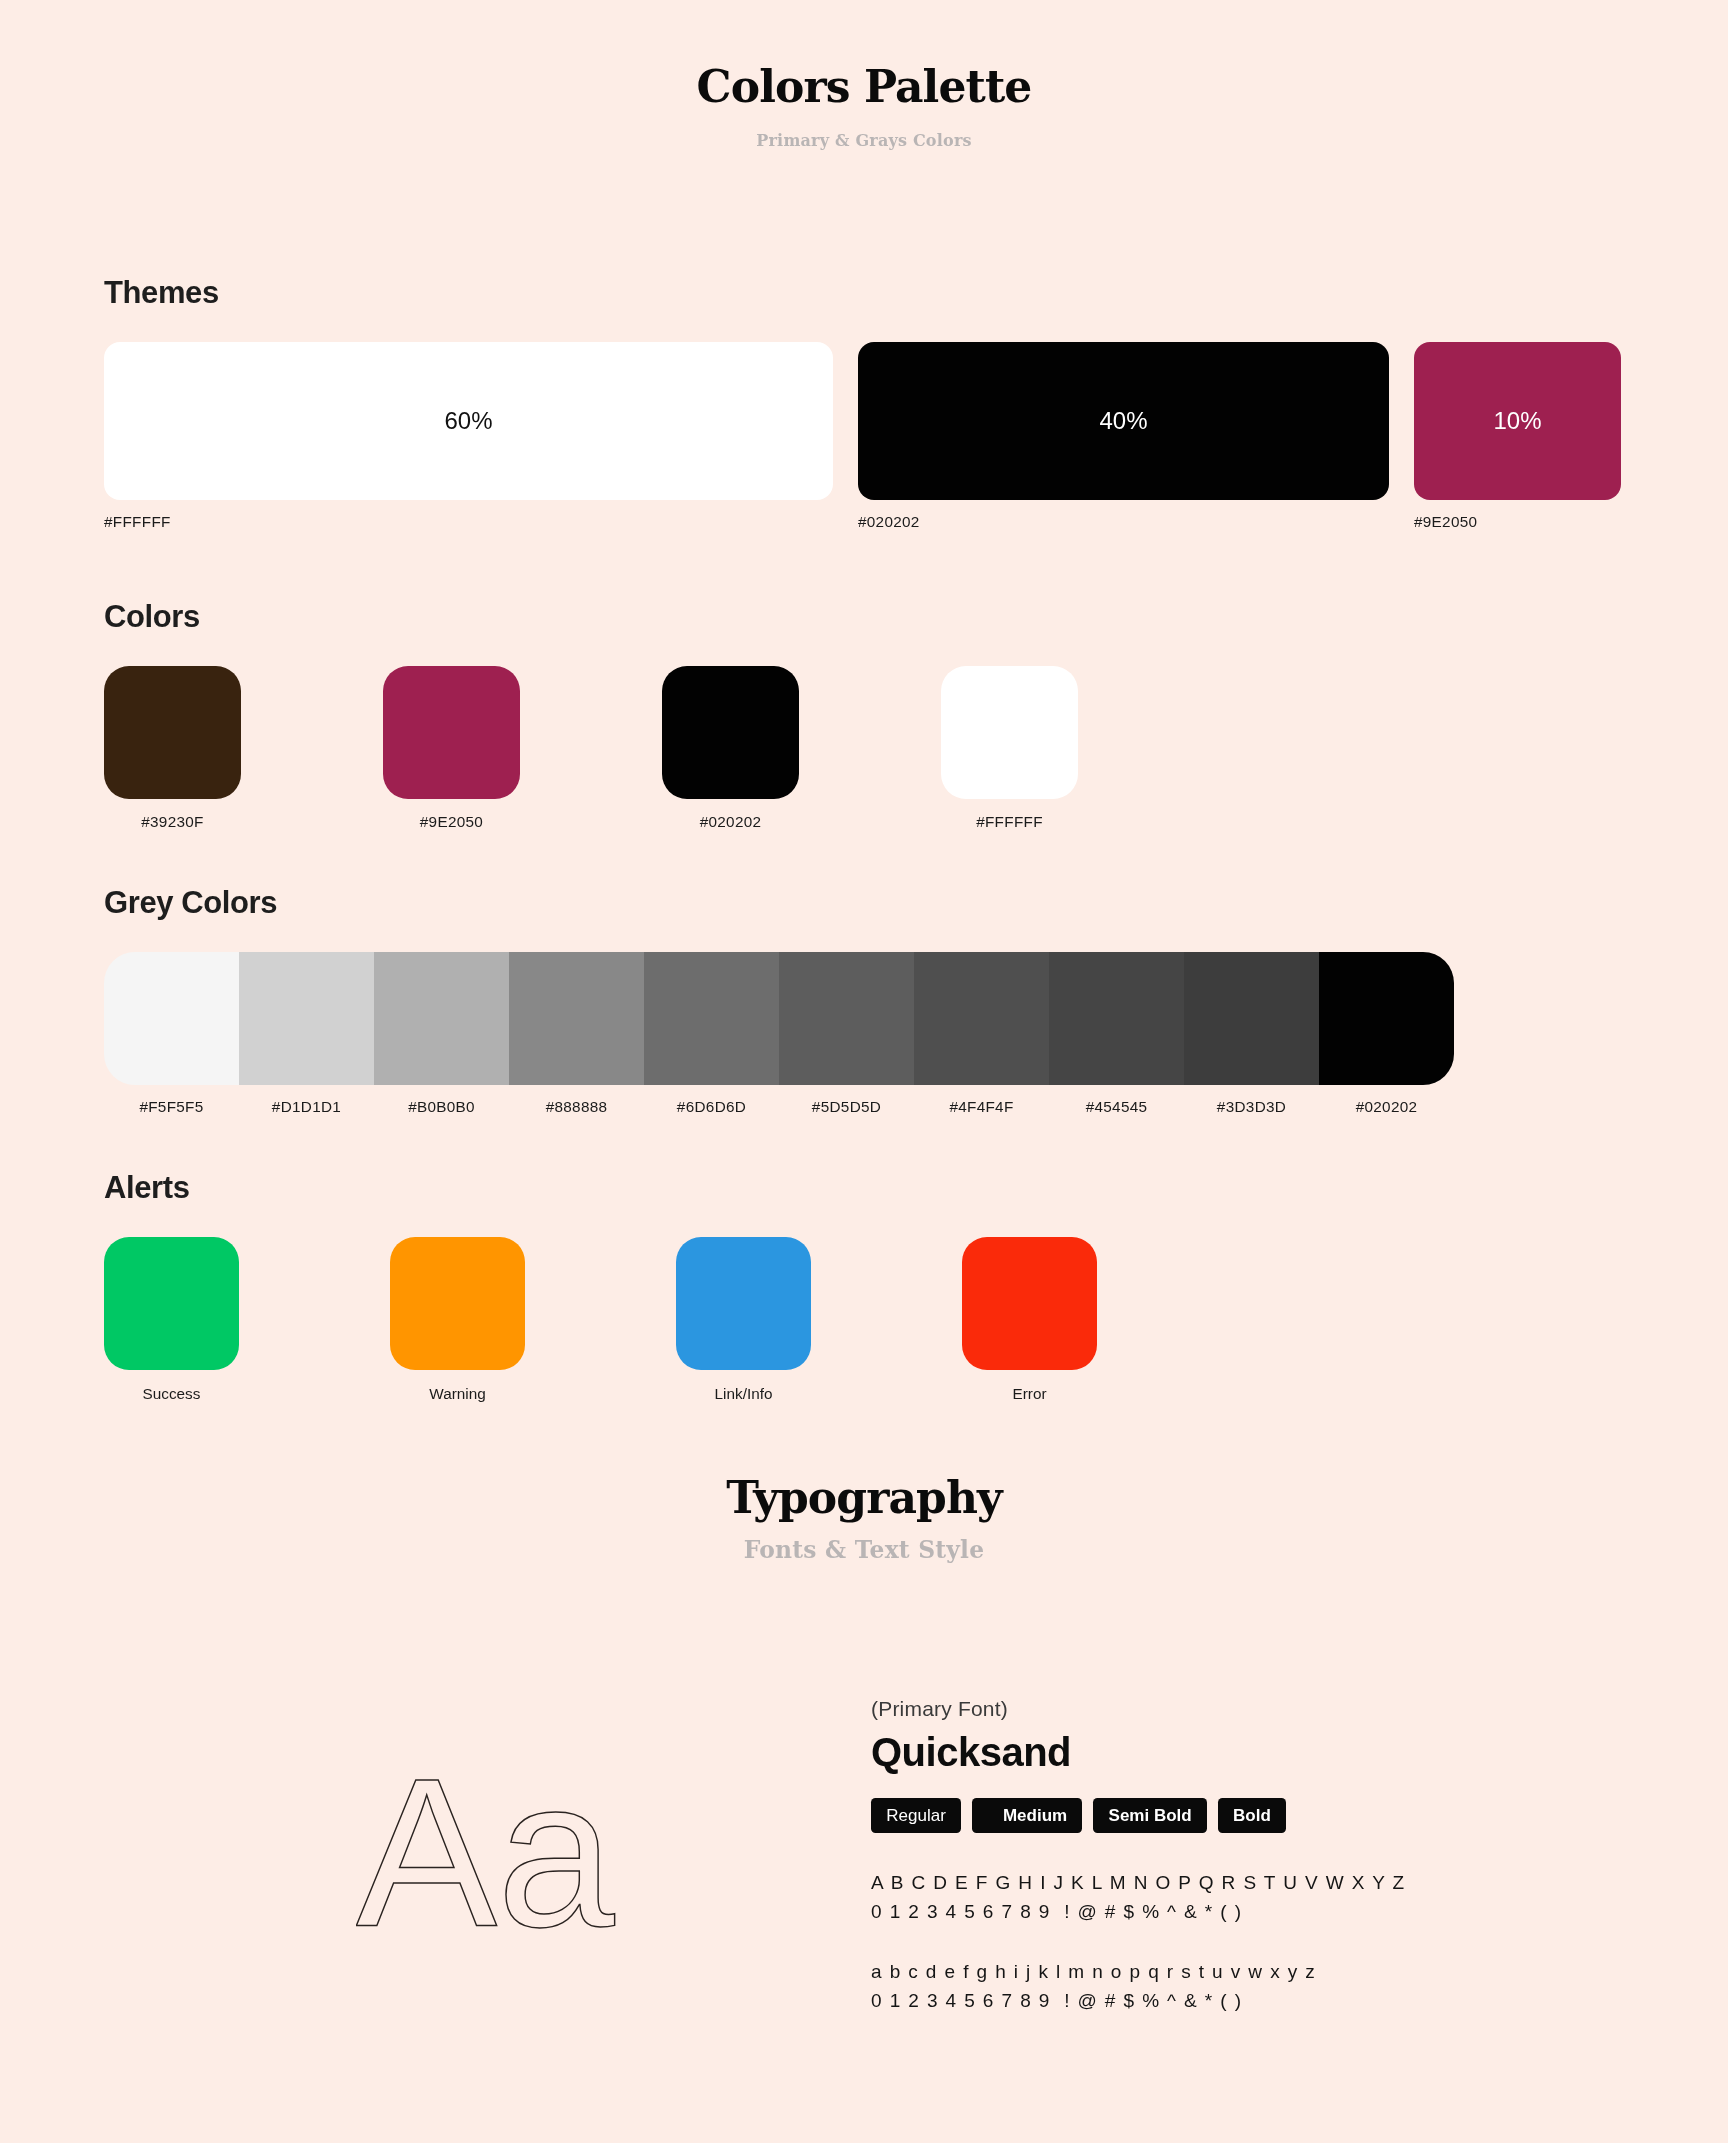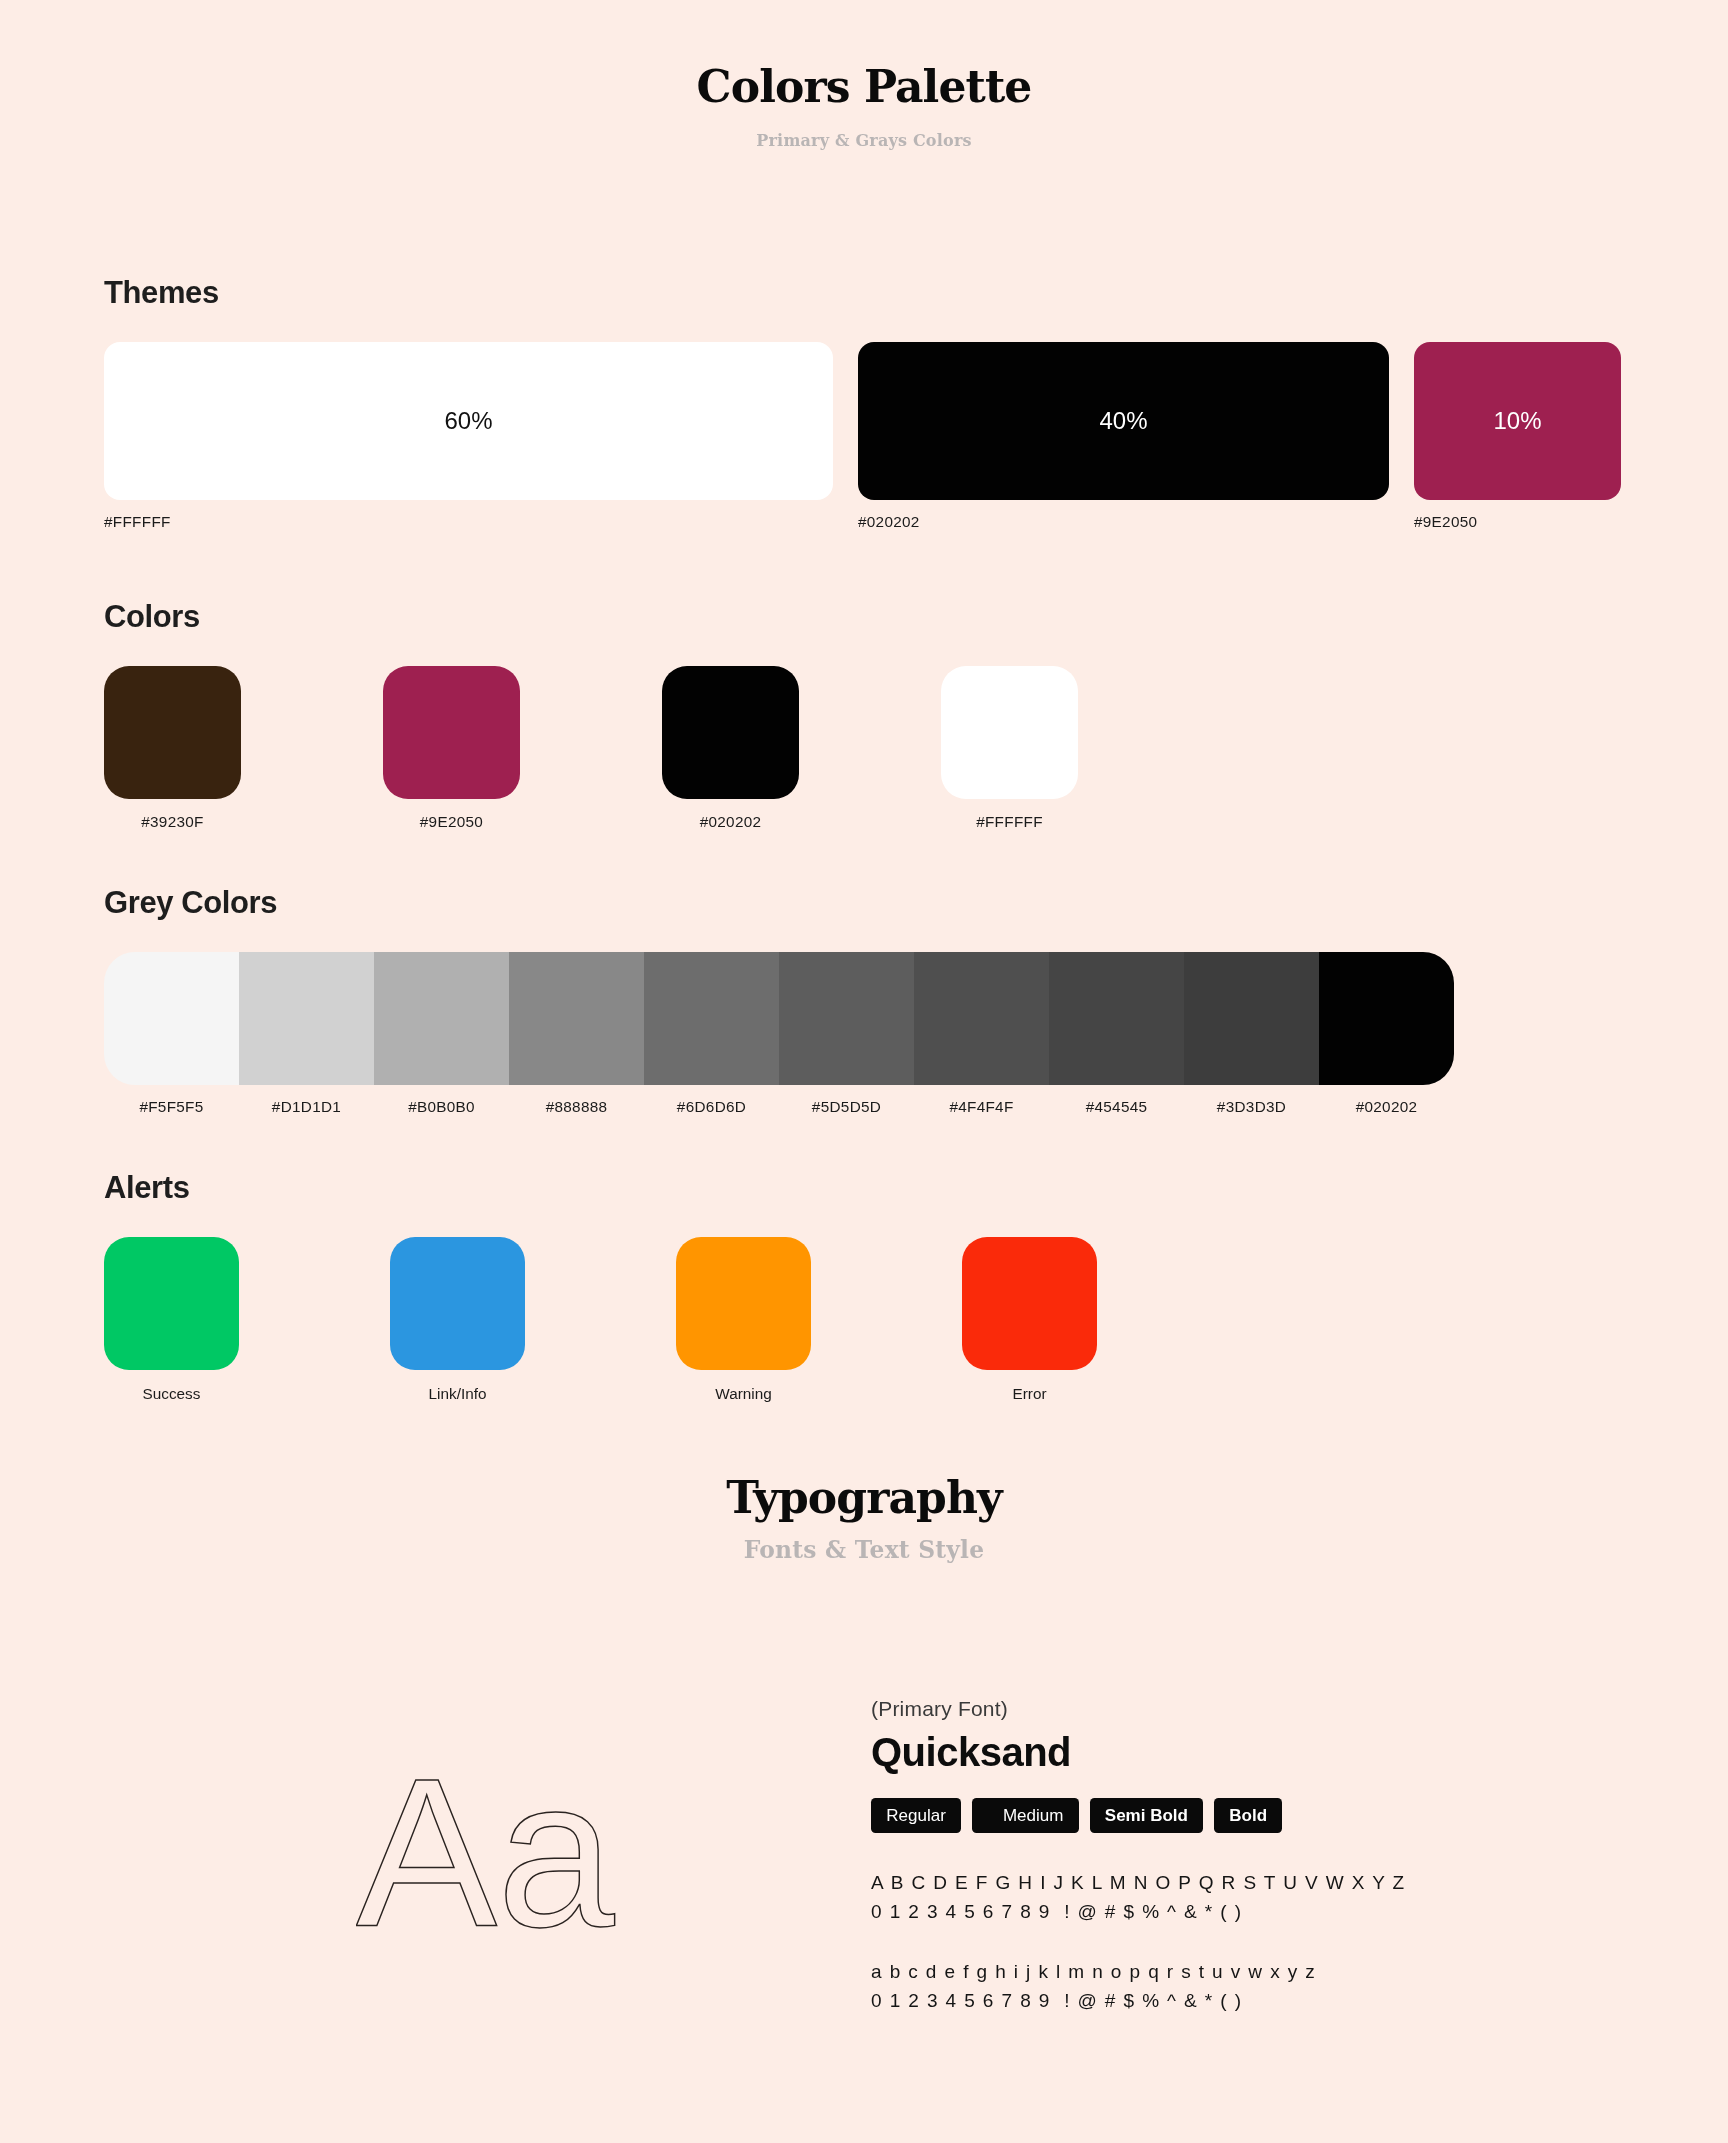--- a/index.html
+++ b/index.html
@@ -136,21 +136,21 @@
   .weight-chip {
     background:#0A0A0A;
     color:#FFFFFF;
     border-radius:4.5px;
     padding:9px 15.3px;
     font-family:"Liberation Sans", sans-serif;
     font-size:17px;
     line-height:1;
   }
   .w-regular  { font-weight:400; }
-  .w-medium   { font-weight:400;padding-left:31px; }
+  .w-medium   { font-weight:700;padding-left:31px; }
   .w-semibold { font-weight:700; }
   .w-bold     { font-weight:700; }
 
   .charset-block { margin-top:36px; }
   .charset-line {
     font-family:"Liberation Sans", sans-serif;
     font-size:19px;
     color:#151515;
     letter-spacing:1.4px;
     line-height:1.5;
@@ -237,26 +237,26 @@
   </div>
 
   <div class="section" style="top:1170px;">
     <div class="section-heading">Alerts</div>
     <div class="alerts-row" id="alerts-row">
         <div class="alert-item">
           <div class="alert-chip" style="background: rgb(0, 200, 100);"></div>
           <div class="alert-label">Success</div>
         </div>
         <div class="alert-item">
+          <div class="alert-chip" style="background: rgb(255, 149, 0);"></div>
+          <div class="alert-label">Warning</div>
+        </div>
+        <div class="alert-item">
           <div class="alert-chip" style="background: rgb(43, 150, 224);"></div>
           <div class="alert-label">Link/Info</div>
-        </div>
-        <div class="alert-item">
-          <div class="alert-chip" style="background: rgb(255, 149, 0);"></div>
-          <div class="alert-label">Warning</div>
         </div>
         <div class="alert-item">
           <div class="alert-chip" style="background: rgb(250, 42, 10);"></div>
           <div class="alert-label">Error</div>
         </div>
       </div>
   </div>
 
   <div id="typography-header" style="top:1476px;">
     <div id="typo-title" class="display-title">Typography</div>

